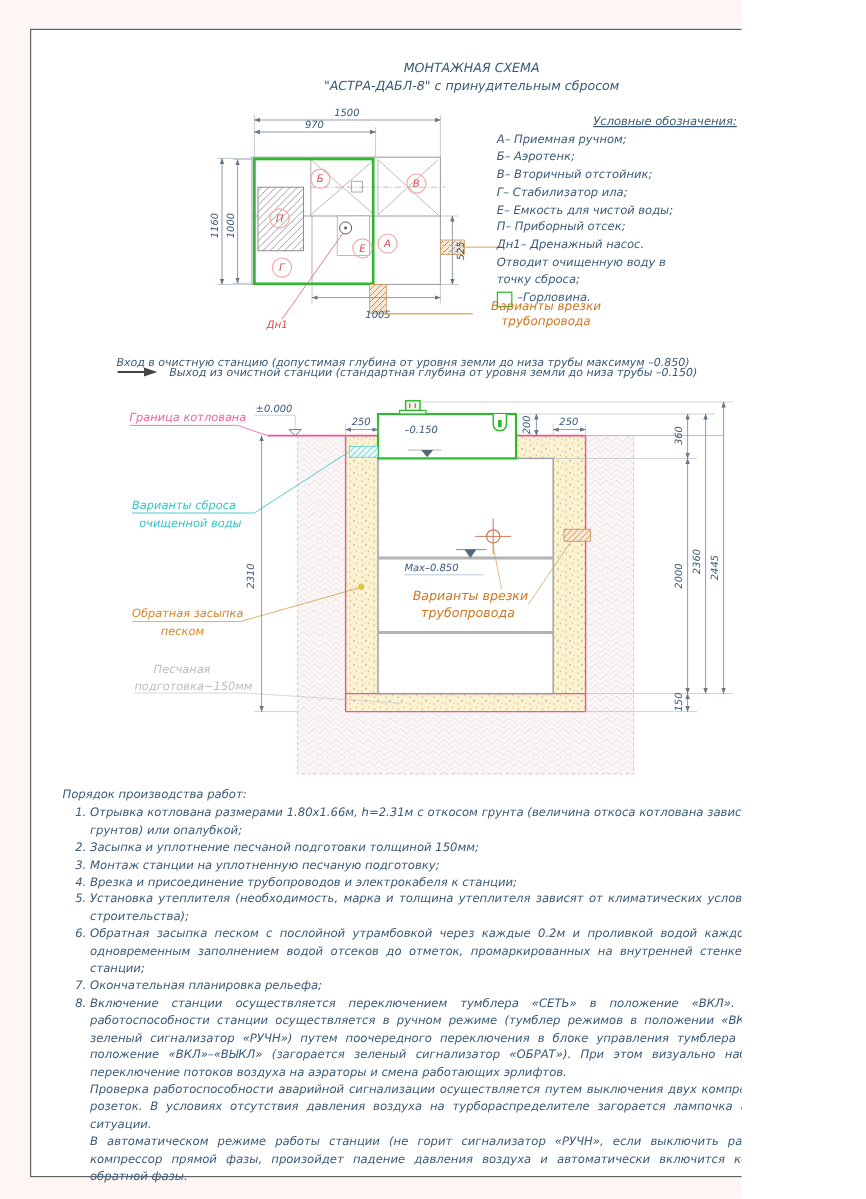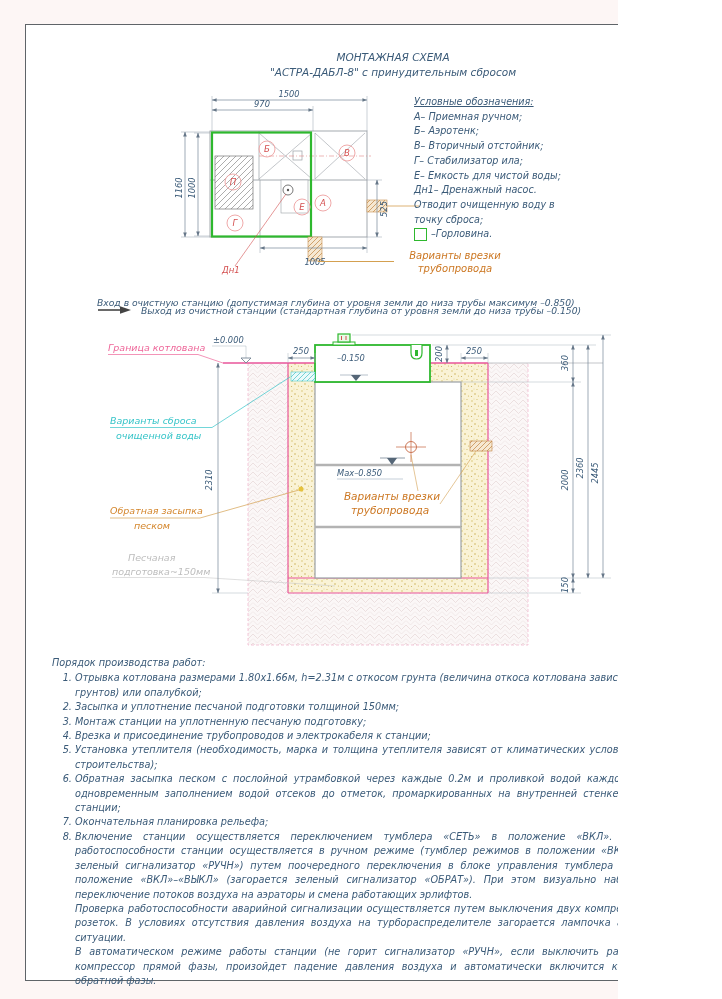--- a/index.html
+++ b/index.html
@@ -6,21 +6,21 @@
   body{background:#ffffff;}
   .page{position:relative;width:618px;height:999px;background:#fdf6f5;overflow:hidden;
         font-family:"DejaVu Sans",sans-serif;color:#3a5a78;}
   .frame{position:absolute;left:25px;top:24px;width:672px;height:955px;background:#ffffff;
          border:1.5px solid #5f6468;}
   .abs{position:absolute;}
   .title{left:213px;top:50px;width:360px;text-align:center;font-style:italic;
          font-size:10.5px;line-height:15px;color:#3a5a78;}
   .legend{left:414px;top:95px;width:200px;font-style:italic;font-size:9.6px;
           line-height:14.7px;color:#3a5a78;}
-  .legend .hd{text-decoration:underline;}
+  .legend .hd{text-decoration:underline;text-align:right;}
   .gorl-row{display:flex;align-items:center;gap:4px;}
   .gorl-sq{display:inline-block;width:11px;height:11px;border:1.6px solid #2eb82e;background:#fff;}
   .tiein-label{left:380px;top:249px;width:150px;text-align:center;color:#cc7722;
                font-style:italic;font-size:10px;line-height:13px;}
   .tiein-lead{left:318px;top:261px;width:76px;height:1px;background:#d4a050;}
   .note-row{left:97px;top:0;height:14px;display:flex;align-items:center;gap:10px;
             font-style:italic;font-size:9.2px;color:#3a5a78;white-space:nowrap;}
   .work{left:52px;top:656px;width:620px;font-style:italic;font-size:9.7px;
         line-height:14.4px;color:#3a5a78;text-align:justify;}
   .work .hd{margin-bottom:1px;text-align:left;}
@@ -133,20 +133,21 @@
     </g>
   </svg>
 
   <div class="abs legend">
     <div class="hd">Условные обозначения:</div>
     <div>А– Приемная ручном;</div>
     <div>Б– Аэротенк;</div>
     <div>В– Вторичный отстойник;</div>
     <div>Г– Стабилизатор ила;</div>
     <div>Е– Емкость для чистой воды;</div>
+    <div>П– Приборный отсек;</div>
     <div>Дн1– Дренажный насос.</div>
     <div>Отводит очищенную воду в</div>
     <div>точку сброса;</div>
     <div class="gorl-row">
       <span class="gorl-sq"></span>
       <span>–Горловина.</span>
     </div>
   </div>
 
   <div class="abs tiein-lead"></div>

